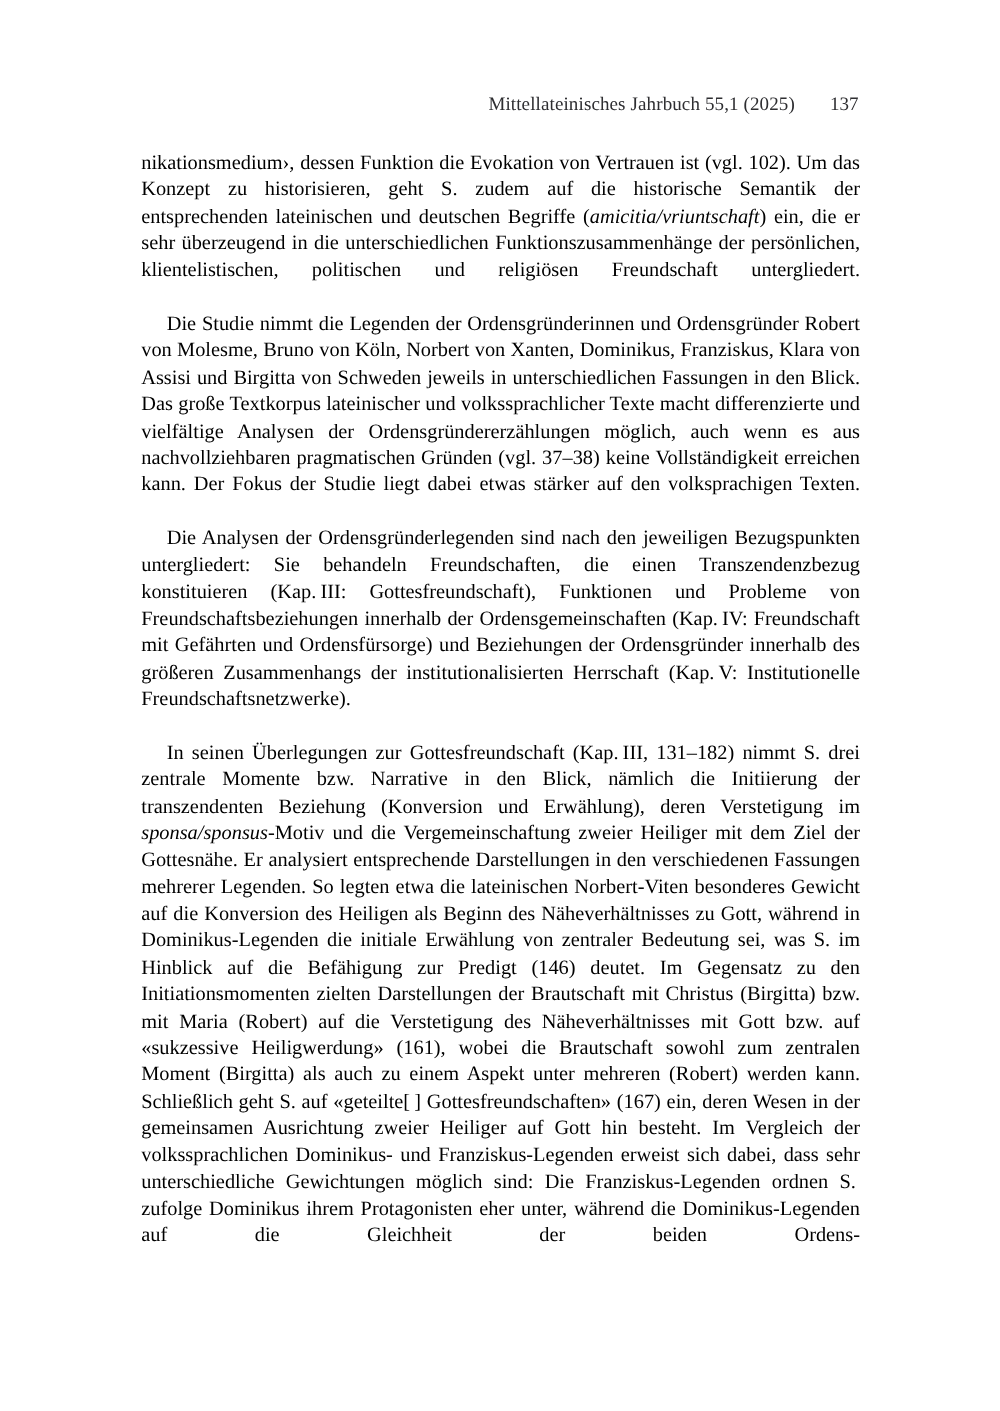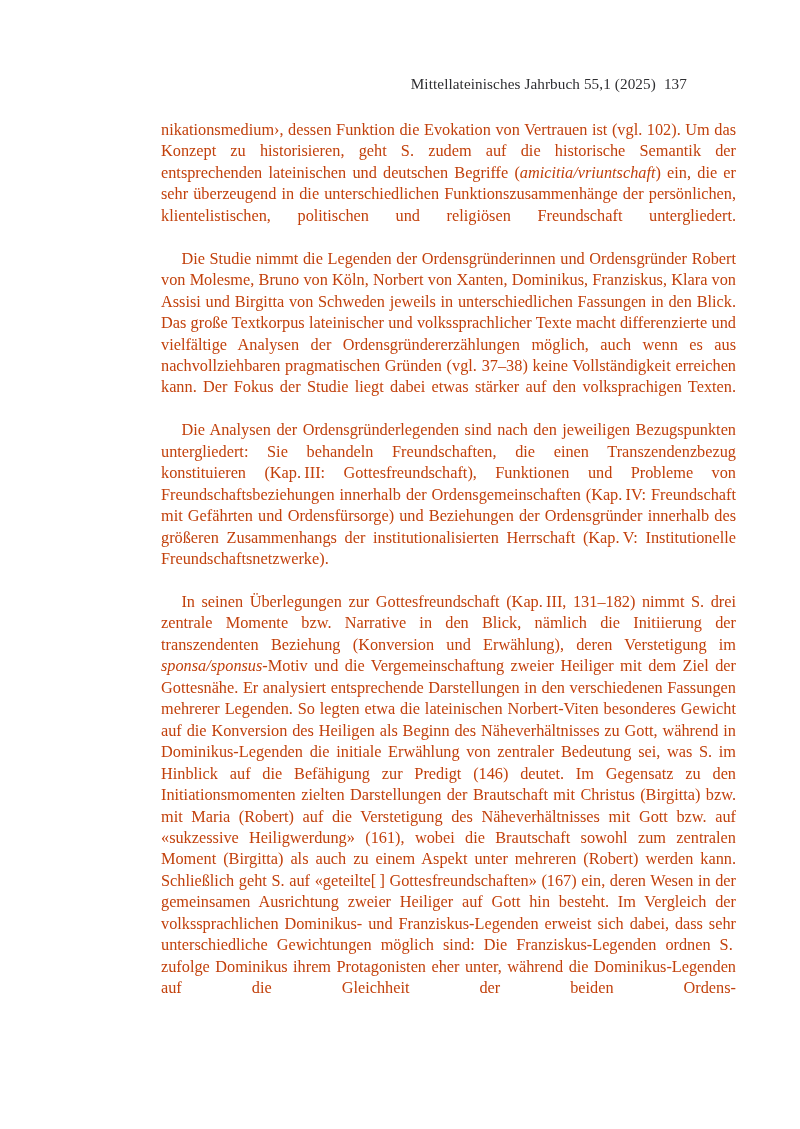--- a/index.html
+++ b/index.html
@@ -38,36 +38,35 @@
     line-height: 20px;
     color: #2e2e31;
     white-space: nowrap;
     letter-spacing: 0.1px;
   }
   .running-head .journal-title {
     display: inline;
   }
   .running-head .folio {
     display: inline;
-    margin-left: 8px;
+    margin-left: 28px;
   }
 
   
   .textblock {
     position: absolute;
     left: 113px;
     top: 119px;
     width: 575px;
     font-size: 16.3px;
     line-height: 21.45px;
     text-align: justify;
     text-justify: inter-word;
-    color: #c2410c;
+    color: #000000;
     hyphens: manual;
-    margin-left: 48px;
   }
 
   .para {
     margin: 0;
     text-indent: 0;
     text-align: justify;
   }
   .para.indented {
     text-indent: 1.25em;
   }

